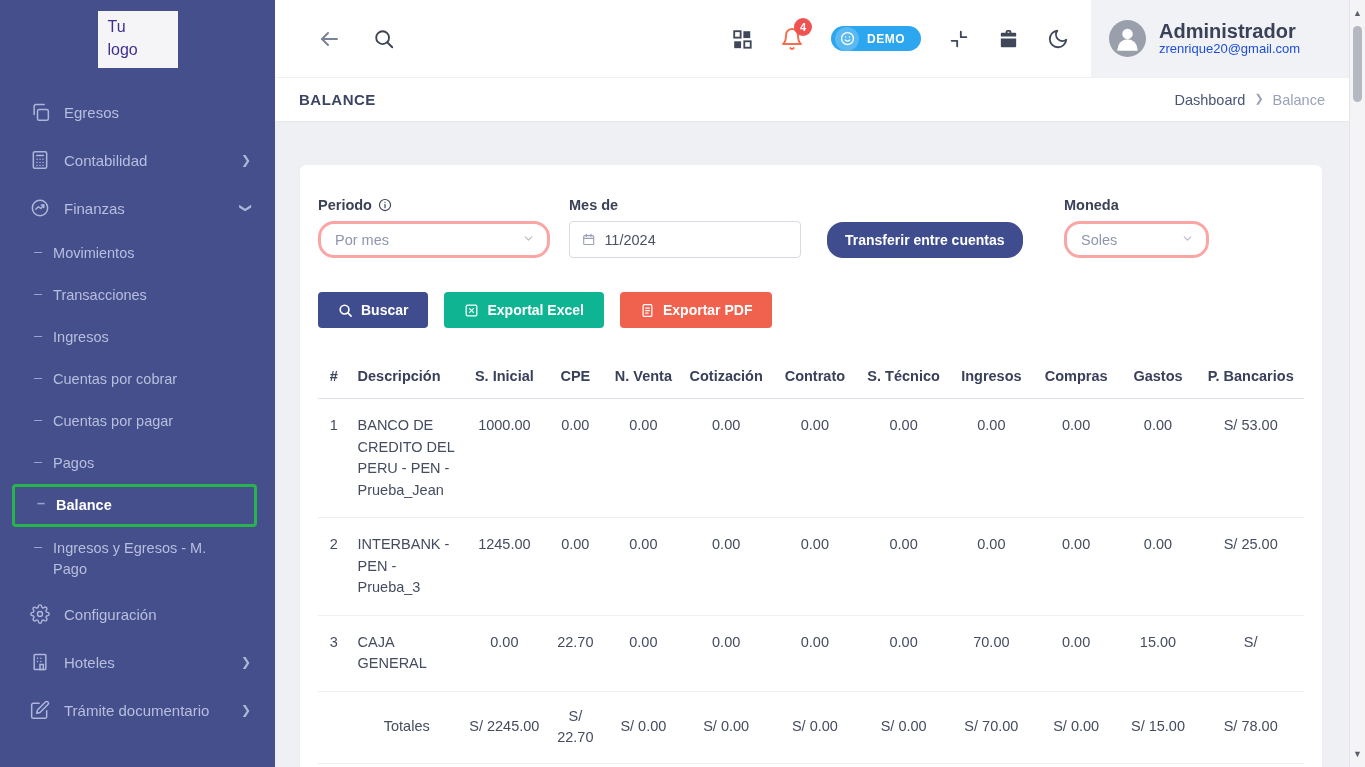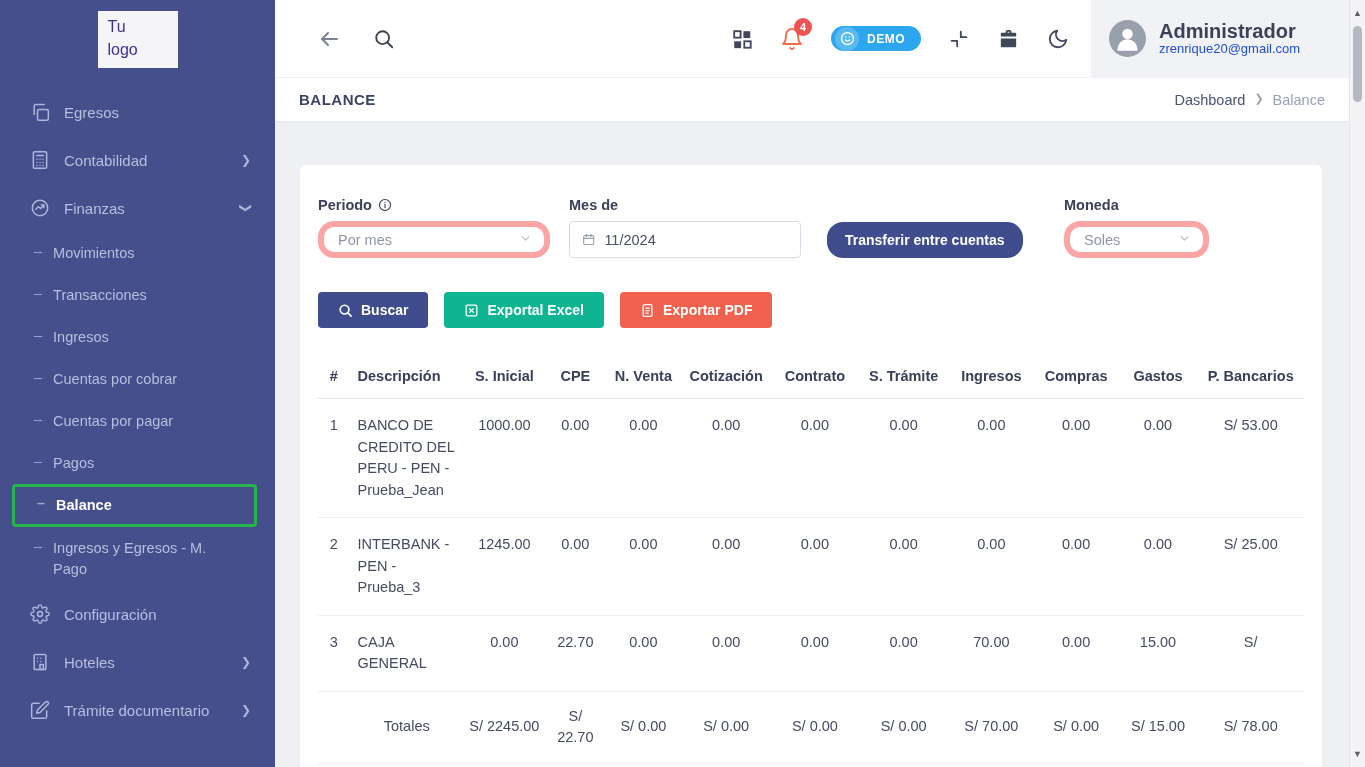--- a/index.html
+++ b/index.html
@@ -43,21 +43,21 @@
   .bc-sep { color:#9aa2b8; font-size:11px; }
   .bc-current { color:#9aa2b8; }
 
   
   .content { padding:44px 27px 0 25px; }
   .card { background:#ffffff; border-radius:6px; padding:32px 18px 24px 18px; min-height:600px; box-shadow:0 1px 2px rgba(0,0,0,.03); }
 
   .filter-row { display:flex; align-items:flex-end; }
   .field { display:flex; flex-direction:column; }
   .field-label { font-size:14.5px; font-weight:bold; color:#3b4258; margin-bottom:8px; display:flex; align-items:center; gap:6px; }
-  .select-box { width:232px; height:37px; border:6px solid #fca5a5; border-radius:16px; display:flex; align-items:center; justify-content:space-between; padding:0 12px 0 14px; color:#8f96ab; font-size:14.5px; cursor:pointer; background:#fff; }
+  .select-box { width:232px; height:37px; border:3px solid #fca5a5; border-radius:16px; display:flex; align-items:center; justify-content:space-between; padding:0 12px 0 14px; color:#8f96ab; font-size:14.5px; cursor:pointer; background:#fff; }
   .select-box .sel-chev { color:#b9bfcc; }
   .input-box { width:232px; height:37px; border:1px solid #d8dbe4; border-radius:4px; display:flex; align-items:center; gap:9px; padding:0 12px; background:#fff; }
   .input-box input { border:none; outline:none; font-size:14.5px; color:#4a5164; width:100%; font-family:"Liberation Sans",sans-serif; background:transparent; }
   .btn { border:none; border-radius:4px; color:#fff; font-weight:bold; font-size:14px; cursor:pointer; display:flex; align-items:center; justify-content:center; gap:8px; font-family:"Liberation Sans",sans-serif; }
   .btn-transfer { background:#3f4c8e; height:36px; padding:0 18px; margin-left:26px;border-radius:16px; }
   .moneda-wrap { margin-left:auto; margin-right:95px; }
   .moneda-wrap .select-box { width:145px; }
 
   .actions-row { display:flex; gap:16px; margin-top:34px; }
   .btn-buscar { background:#3f4c8e; height:36px; padding:0 20px; }
@@ -384,21 +384,21 @@
         </colgroup>
         <thead>
           <tr>
             <th>#</th>
             <th class="col-desc">Descripción</th>
             <th>S. Inicial</th>
             <th>CPE</th>
             <th>N. Venta</th>
             <th>Cotización</th>
             <th>Contrato</th>
-            <th>S. Trámite</th>
+            <th>S. Técnico</th>
             <th>Ingresos</th>
             <th>Compras</th>
             <th>Gastos</th>
             <th>P. Bancarios</th>
           </tr>
         </thead>
         <tbody>
           <tr>
             <td>1</td>
             <td class="cell-desc">BANCO DE CREDITO DEL PERU - PEN - Prueba_Jean</td>

